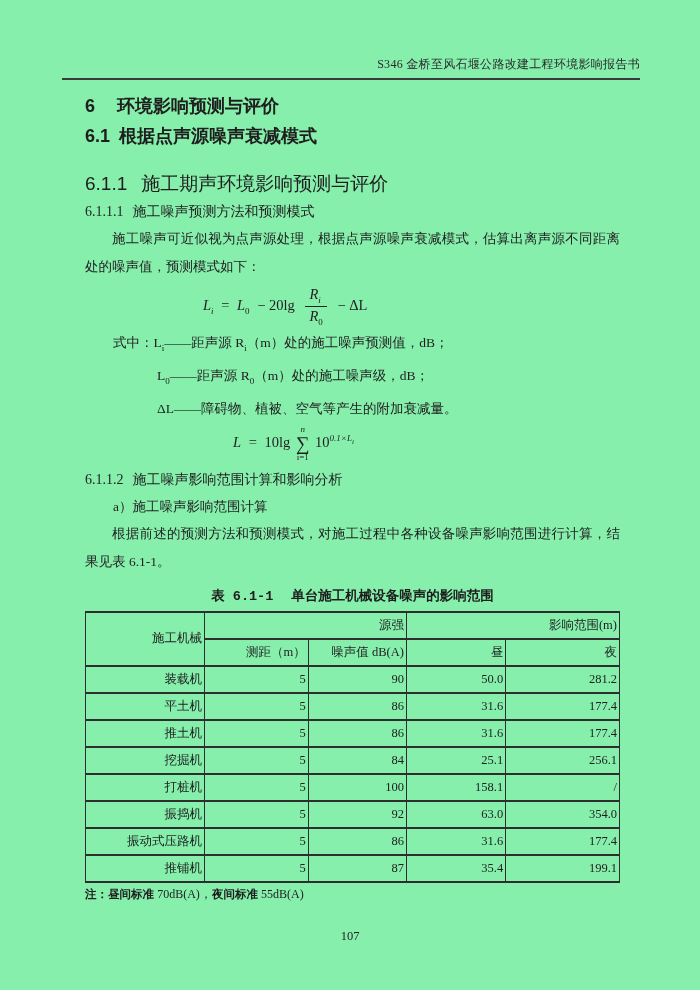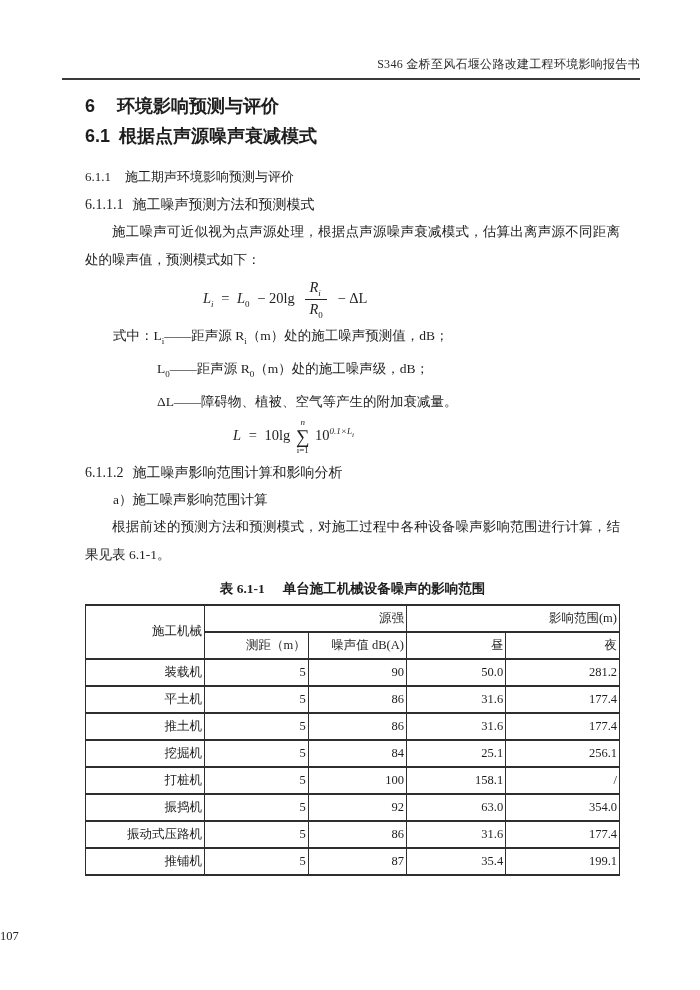--- a/index.html
+++ b/index.html
@@ -1,35 +1,35 @@
 <!DOCTYPE html>
 <html><head>
 <meta charset="utf-8">
 <style>
   html,body { margin:0; padding:0; background:#e8e8e8; }
   .page {
     position:relative; width:700px; height:990px; margin:0 auto;
-    background:#ffffff; box-sizing:border-box;
+    background:#86efac; box-sizing:border-box;
     padding:56px 60px 0 62px;
     font-family:"Liberation Serif","DejaVu Serif",serif;
     color:#1e1e1e;
   }
   .doc-header {
     text-align:right; font-size:12px; letter-spacing:0.3px;
     padding-bottom:5px; border-bottom:2px solid #3a3a3a; color:#2a2a2a;
   }
   .content { padding:0 20px 0 23px; }
   .h-sans {
     font-family:"Liberation Sans","DejaVu Sans",sans-serif;
     font-weight:bold; font-size:18px; line-height:20px;
   }
   .h1 { margin-top:16px; }
   .h2 { margin-top:10px; }
-  .h3 { margin-top:20px; font-size:13px; line-height:21px; font-weight:normal;
-        font-family:Liberation Serif, serif; }
+  .h3 { margin-top:27px; font-size:19px; line-height:21px; font-weight:normal;
+        font-family:Liberation Sans, sans-serif; }
   .h4 { margin-top:8px; font-size:14px; line-height:20px; font-weight:normal;
         font-family:"Liberation Serif","DejaVu Serif",serif; }
   .hnum-wide { margin-right:22px; }
   .hnum-med  { margin-right:14px; }
   .hnum-sm   { margin-right:9px; }
   .para { margin-top:3px; font-size:13.5px; line-height:28px;
           text-align:justify; text-indent:2em; }
   .formula { font-size:14.5px; white-space:nowrap; }
   .f1 { margin:5px 0 2px; padding-left:118px; }
   .f2 { margin:2px 0 1px; padding-left:148px; }
@@ -45,35 +45,35 @@
   .sum-top { font-size:9px; font-style:italic; }
   .sum-sym { font-size:19px; }
   .sum-bot { font-size:9px; }
   sup.exp { font-size:9px; }
   sup.exp sub { font-size:7px; }
   .def { font-size:13.5px; line-height:28px; }
   .def-first { padding-left:28px; }
   .def-cont  { padding-left:72px; }
   .item-a { margin-top:7px; font-size:13.5px; line-height:20px; padding-left:28px; }
   .tbl-caption { margin-top:11px; text-align:center;
-    font-family:Liberation Serif, serif;
+    font-family:Liberation Mono, monospace;
     font-weight:bold; font-size:13.5px; }
   .tbl-caption .cap-label { margin-right:18px; }
   table.tbl { width:100%; border-collapse:collapse; table-layout:fixed;
     font-size:12.5px; margin-top:6px; }
   .tbl th, .tbl td {
     border:1px solid #2e2e2e; border-top-width:2px; border-bottom-width:2px;
     text-align:right; vertical-align:middle; font-weight:normal;
     padding:2px 2px; height:21px;
   }
   .tbl-note { font-size:12px; margin-top:3px; }
   .note-cn { font-family:"Liberation Sans","DejaVu Sans",sans-serif;
              font-weight:bold; font-size:11.5px; }
   .page-num { position:absolute; bottom:46px; left:0; width:100%;
-              text-align:left; font-size:12.5px; }
+              text-align:center; font-size:12.5px; }
 </style>
 </head>
 <body>
 
 <div class="page">
 
   <div class="doc-header">
     <span>S346 金桥至风石堰公路改建工程环境影响报告书</span>
   </div>
 
@@ -226,18 +226,21 @@
           <tr>
             <td>推铺机</td>
             <td>5</td>
             <td>87</td>
             <td>35.4</td>
             <td>199.1</td>
           </tr>
         </tbody>
     </table>
 
+    <div class="tbl-note">
+      <span class="note-cn">注：</span><span class="note-cn">昼间标准 </span><span>70dB(A)</span><span>，</span><span class="note-cn">夜间标准 </span><span>55dB(A)</span>
+    </div>
 
   </div>
 
   <div class="page-num">107</div>
 
 </div>
 
 </body></html>

